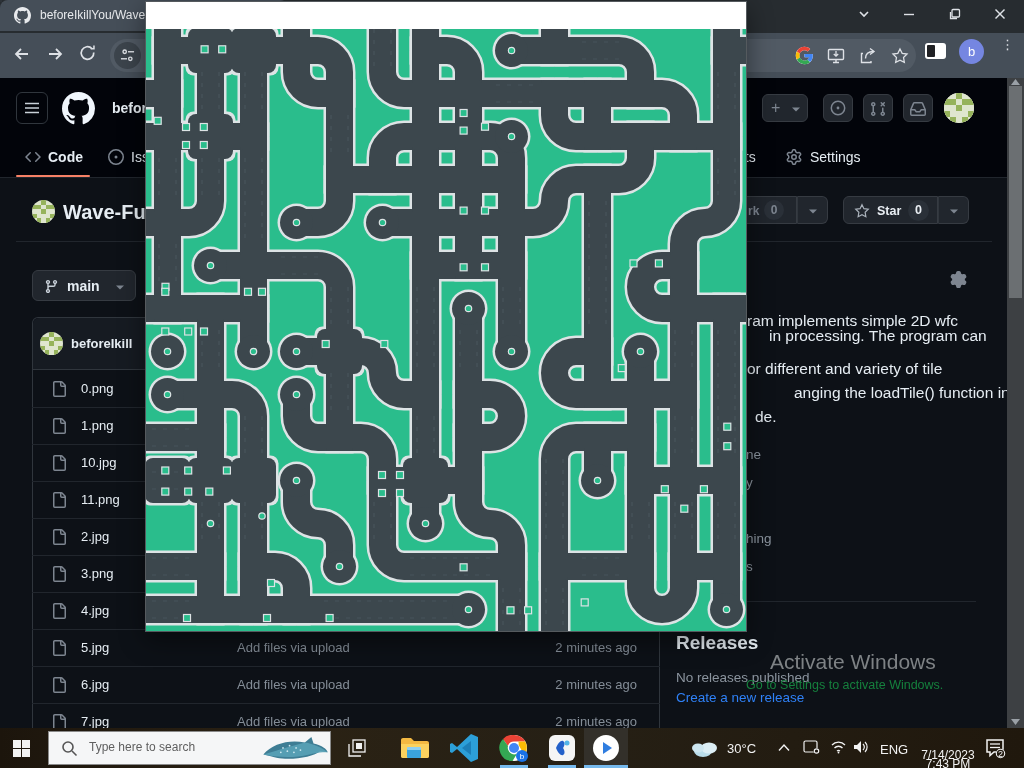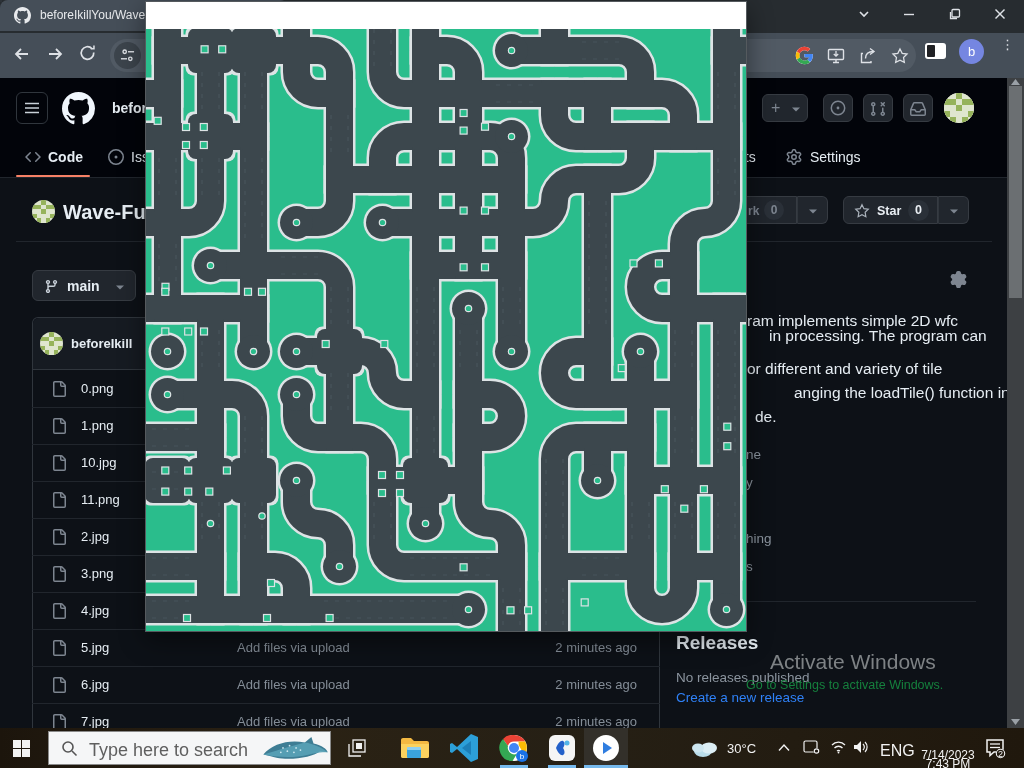--- a/index.html
+++ b/index.html
@@ -1486,21 +1486,21 @@
           <rect x="9" y="0" width="8" height="8"></rect>
           <rect x="0" y="9" width="8" height="8"></rect>
           <rect x="9" y="9" width="8" height="8"></rect>
         </g>
       </svg>
   <div id="tsearch">
     <svg style="position:absolute;left:12px;top:8px;" width="17" height="17" viewBox="0 0 17 17" fill="none" stroke="#555" stroke-width="1.6">
           <circle cx="7" cy="7" r="5"></circle>
           <line x1="11" y1="11" x2="15.5" y2="15.5"></line>
         </svg>
-    <span style="position:absolute;left:40px;top:8px;font-size:18px;color:#5f5f5f;">Type here to search</span>
+    <span style="position:absolute;left:40px;top:8px;font-size:12px;color:#5f5f5f;">Type here to search</span>
 
     <svg style="position:absolute;left:210px;top:2px;" width="72" height="30" viewBox="0 0 66 26">
           <path d="M4 18 C12 8 28 4 42 7 L48 2 L50 8 C58 10 62 13 63 16 L56 15 C50 20 30 24 16 21 C8 19 4 18 4 18z" fill="#3e7d94"></path>
           <path d="M42 7 C30 10 18 14 4 18 C14 20 30 22 46 18 C54 16 60 16 63 16 C58 12 50 8 42 7z" fill="#5ba3b8" opacity="0.85"></path>
           <g fill="#cfe8ef">
             <circle cx="22" cy="12" r="0.8"></circle>
             <circle cx="28" cy="10" r="0.8"></circle>
             <circle cx="34" cy="12" r="0.8"></circle>
             <circle cx="26" cy="15" r="0.8"></circle>
             <circle cx="32" cy="16" r="0.8"></circle>
@@ -1570,21 +1570,21 @@
   <svg style="position:absolute;left:830px;top:12px;" width="17" height="14" viewBox="0 0 17 14" fill="none" stroke="#f2f2f2" stroke-width="1.3">
         <path d="M2 5a9 9 0 0 1 13 0"></path>
         <path d="M4.5 8a5.5 5.5 0 0 1 8 0"></path>
         <path d="M7 11a2.5 2.5 0 0 1 3 0"></path>
         <circle cx="8.5" cy="12.5" r="0.9" fill="#f2f2f2" stroke="none"></circle>
       </svg>
   <svg style="position:absolute;left:853px;top:12px;" width="16" height="14" viewBox="0 0 16 14" fill="#f2f2f2">
         <path d="M1 5h3l4-4v12l-4-4H1z"></path>
         <path d="M10 4a4.5 4.5 0 0 1 0 6M12 2a7 7 0 0 1 0 10" fill="none" stroke="#f2f2f2" stroke-width="1.2"></path>
       </svg>
-  <span class="abs tray" style="left:880px;top:14px;font-size:16px;text-align:right;">ENG</span>
+  <span class="abs tray" style="left:880px;top:14px;font-size:13px;text-align:right;">ENG</span>
   <span class="abs tray" style="left:918px;top:5px;width:60px;text-align:center;margin-top:24px;">7:43 PM</span>
   <span class="abs tray" style="left:918px;top:20px;width:60px;text-align:center;">7/14/2023</span>
   <svg style="position:absolute;left:984px;top:10px;" width="22" height="21" viewBox="0 0 22 21">
         <path d="M3 2h16v12H10l-4 3.5V14H3z" fill="none" stroke="#f2f2f2" stroke-width="1.5"></path>
         <line x1="6" y1="6" x2="16" y2="6" stroke="#f2f2f2" stroke-width="1.3"></line>
         <line x1="6" y1="9.5" x2="16" y2="9.5" stroke="#f2f2f2" stroke-width="1.3"></line>
         <circle cx="16.5" cy="15.5" r="4.8" fill="#221a10"></circle>
         <circle cx="16.5" cy="15.5" r="4.2" fill="none" stroke="#f2f2f2" stroke-width="1.1"></circle>
         <text x="16.5" y="18.8" font-size="9" fill="#f2f2f2" text-anchor="middle" font-family="Liberation Sans">2</text>
       </svg>

